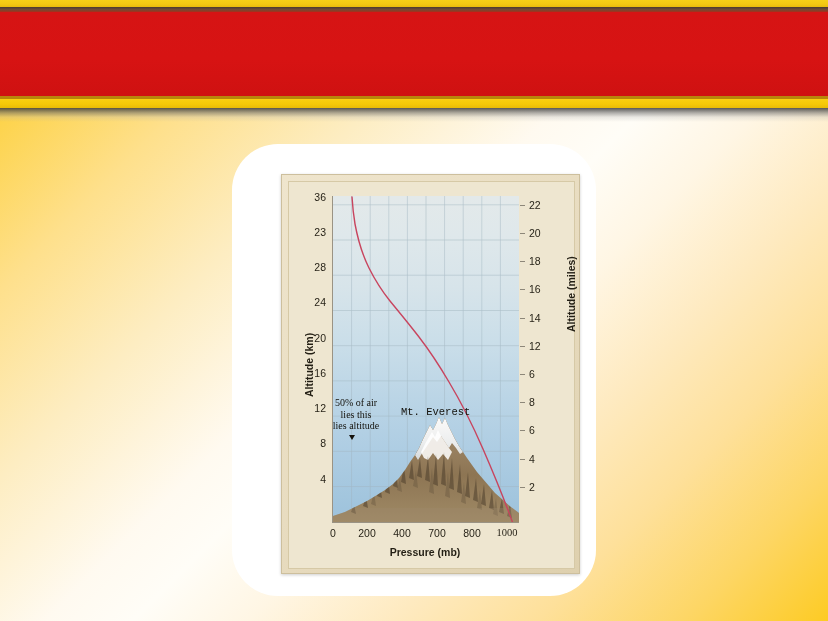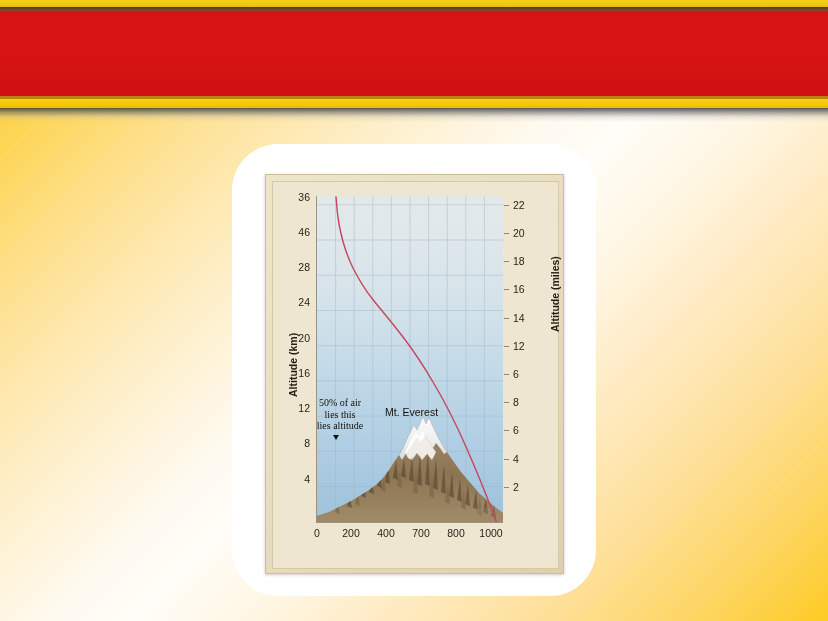--- a/index.html
+++ b/index.html
@@ -104,21 +104,21 @@
     top: 144px;
     width: 364px;
     height: 452px;
     background: #ffffff;
     border-radius: 46px;
   }
 
   
   #figure-frame {
     position: absolute;
-    left: 265px;
+    left: 281px;
     top: 174px;
     width: 299px;
     height: 400px;
     background: linear-gradient(135deg, #efe5cd 0%, #e8dcc0 50%, #ded0ae 100%);
     border: 1px solid #cdbf9d;
     box-shadow: 0 1px 3px rgba(0,0,0,0.20);
     box-sizing: border-box;
   }
   #figure-inner {
     position: absolute;
@@ -225,21 +225,21 @@
     top: 253px;
     width: 0; height: 0;
     border-left: 3.5px solid transparent;
     border-right: 3.5px solid transparent;
     border-top: 5px solid #14120c;
   }
   #everest-label {
     position: absolute;
     left: 112px;
     top: 224px;
-    font-family: Liberation Sans, sans-serif;
+    font-family: Liberation Mono, monospace;
     font-size: 10.5px;
     color: #14120c;
     white-space: nowrap;
     text-align: center;
   }
 </style>
 </head>
 <body>
 
 <div id="slide">
@@ -365,21 +365,21 @@
                    C 140,230 128,206 116,186
                    C 106,169 96,154 86,141
                    C 76,128 66,116 57,105
                    C 49,95 42,84 36,72
                    C 30,60 25,44 22,28
                    C 20.5,19 19.5,9 19.0,1" fill="none" stroke="#c8445e" stroke-width="1.4" stroke-linecap="round"></path>
         </svg>
       </div>
 
       <div class="tick-label tick-left" style="left:11px; top:9px;">36</div>
-      <div class="tick-label tick-left" style="left:11px; top:44px;">46</div>
+      <div class="tick-label tick-left" style="left:11px; top:44px;">23</div>
       <div class="tick-label tick-left" style="left:11px; top:79px;">28</div>
       <div class="tick-label tick-left" style="left:11px; top:114px;">24</div>
       <div class="tick-label tick-left" style="left:11px; top:150px;">20</div>
       <div class="tick-label tick-left" style="left:11px; top:185px;">16</div>
       <div class="tick-label tick-left" style="left:11px; top:220px;">12</div>
       <div class="tick-label tick-left" style="left:11px; top:255px;">8</div>
       <div class="tick-label tick-left" style="left:11px; top:291px;">4</div>
 
       <div class="tickmark" style="left:231px; top:23px;"></div>
       <div class="tickmark" style="left:231px; top:51px;"></div>
@@ -403,24 +403,25 @@
       <div class="tick-label tick-right" style="left:240px; top:214px;">8</div>
       <div class="tick-label tick-right" style="left:240px; top:242px;">6</div>
       <div class="tick-label tick-right" style="left:240px; top:271px;">4</div>
       <div class="tick-label tick-right" style="left:240px; top:299px;">2</div>
 
       <div class="tick-label tick-bottom" style="left:27px; top:345px;">0</div>
       <div class="tick-label tick-bottom" style="left:61px; top:345px;">200</div>
       <div class="tick-label tick-bottom" style="left:96px; top:345px;text-align:center;">400</div>
       <div class="tick-label tick-bottom" style="left:131px; top:345px;">700</div>
       <div class="tick-label tick-bottom" style="left:166px; top:345px;">800</div>
-      <div class="tick-label tick-bottom" style="left:201px; top:345px;">1000</div>
+      <div class="tick-label tick-bottom" style="left:201px; top:345px;font-family:Liberation Serif, serif;">1000</div>
 
       <div id="axis-title-left" class="axis-title-v">Altitude (km)</div>
       <div id="axis-title-right" class="axis-title-v">Altitude (miles)</div>
+      <div id="axis-title-bottom">Pressure (mb)</div>
 
       <div id="annotation-50">
         <div>50% of air</div>
         <div>lies this</div>
         <div>lies altitude</div>
       </div>
       <div id="annotation-arrow"></div>
 
       <div id="everest-label">Mt. Everest</div>
 

